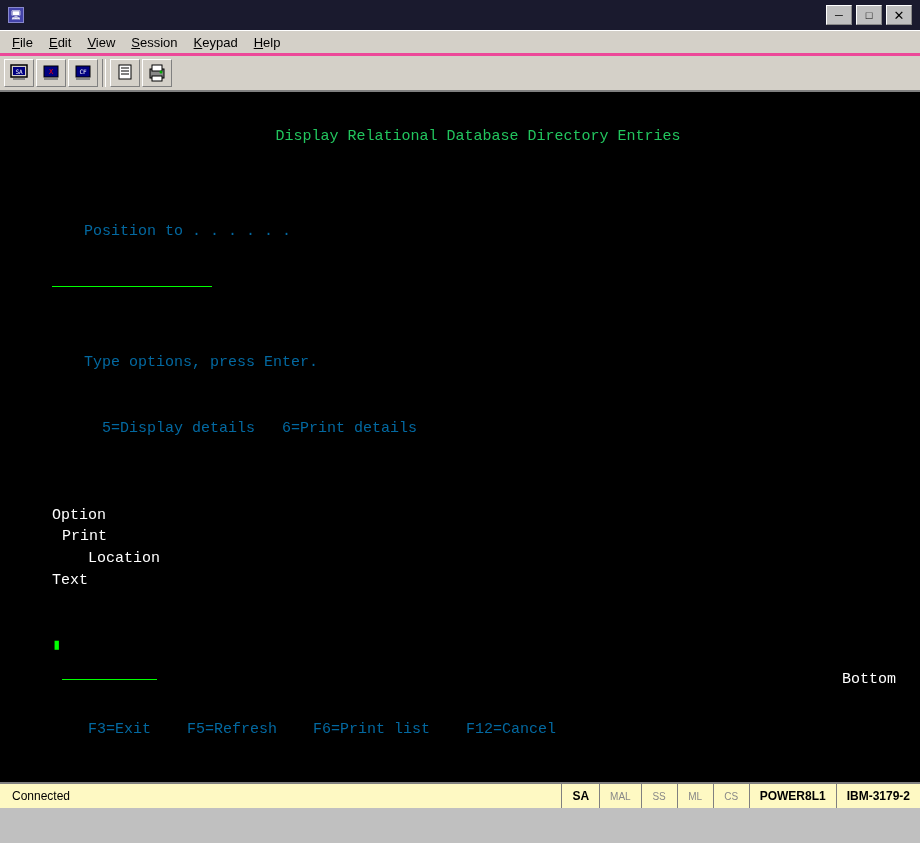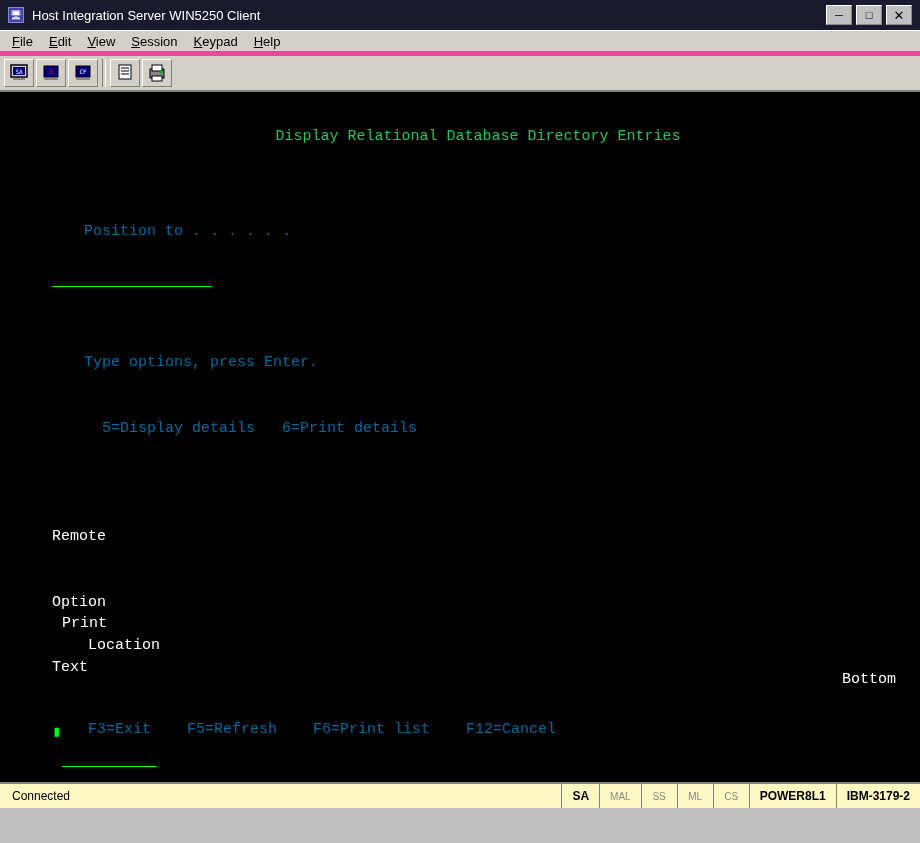--- a/index.html
+++ b/index.html
@@ -58,21 +58,21 @@
       color: #000;
     }
 
     
     .menu-bar {
       background: #d4d0c8;
       height: 26px;
       display: flex;
       align-items: center;
       padding: 0 4px;
-      border-bottom: 5px solid #ec4899;
+      border-bottom: 3px solid #ec4899;
       border-top: 1px solid #fff;
     }
     .menu-item {
       padding: 2px 8px;
       cursor: pointer;
       font-size: 13px;
       color: #000;
     }
     .menu-item u {
       text-decoration: underline;
@@ -174,21 +174,20 @@
     }
   </style>
 </head>
 <body>
 
 <div class="title-bar">
   <div class="title-bar-left">
     <div class="title-bar-icon">
       <span style="font-size:9px">🖥</span>
     </div>
-    <span style="font-size:13px">Host Integration Server WIN5250 Client</span>
   </div>
   <div class="title-bar-controls">
     <div class="title-btn">─</div>
     <div class="title-btn">□</div>
     <div class="title-btn" style="font-size:13px">✕</div>
   </div>
 </div>
 
 <div class="menu-bar">
   <div class="menu-item"><u>F</u>ile</div>
@@ -259,24 +258,20 @@
 
   <div class="term-line bright-green">
     <span>Type options, press Enter.</span>
   </div>
   <div class="term-line bright-green">
     <span>  5=Display details   6=Print details</span>
   </div>
 
   <div class="term-line">&nbsp;</div>
 
-  <div class="term-line white">
-    <span style="display:inline-block; width:110px;">&nbsp;</span>
-    <span>Remote</span>
-  </div>
 
   <div class="term-line white">
     <span style="display:inline-block; width:15px;"><span>Option</span></span>
     <span style="display:inline-block; width:95px; margin-left:10px;"><span>Print</span></span>
     <span style="display:inline-block; width:180px;margin-left:36px;"><span>Location</span></span>
     <span>Text</span>
   </div>
 
   <div class="term-line">
     <span style="display:inline-block; width:15px; color:#00ff00;">▮</span>

